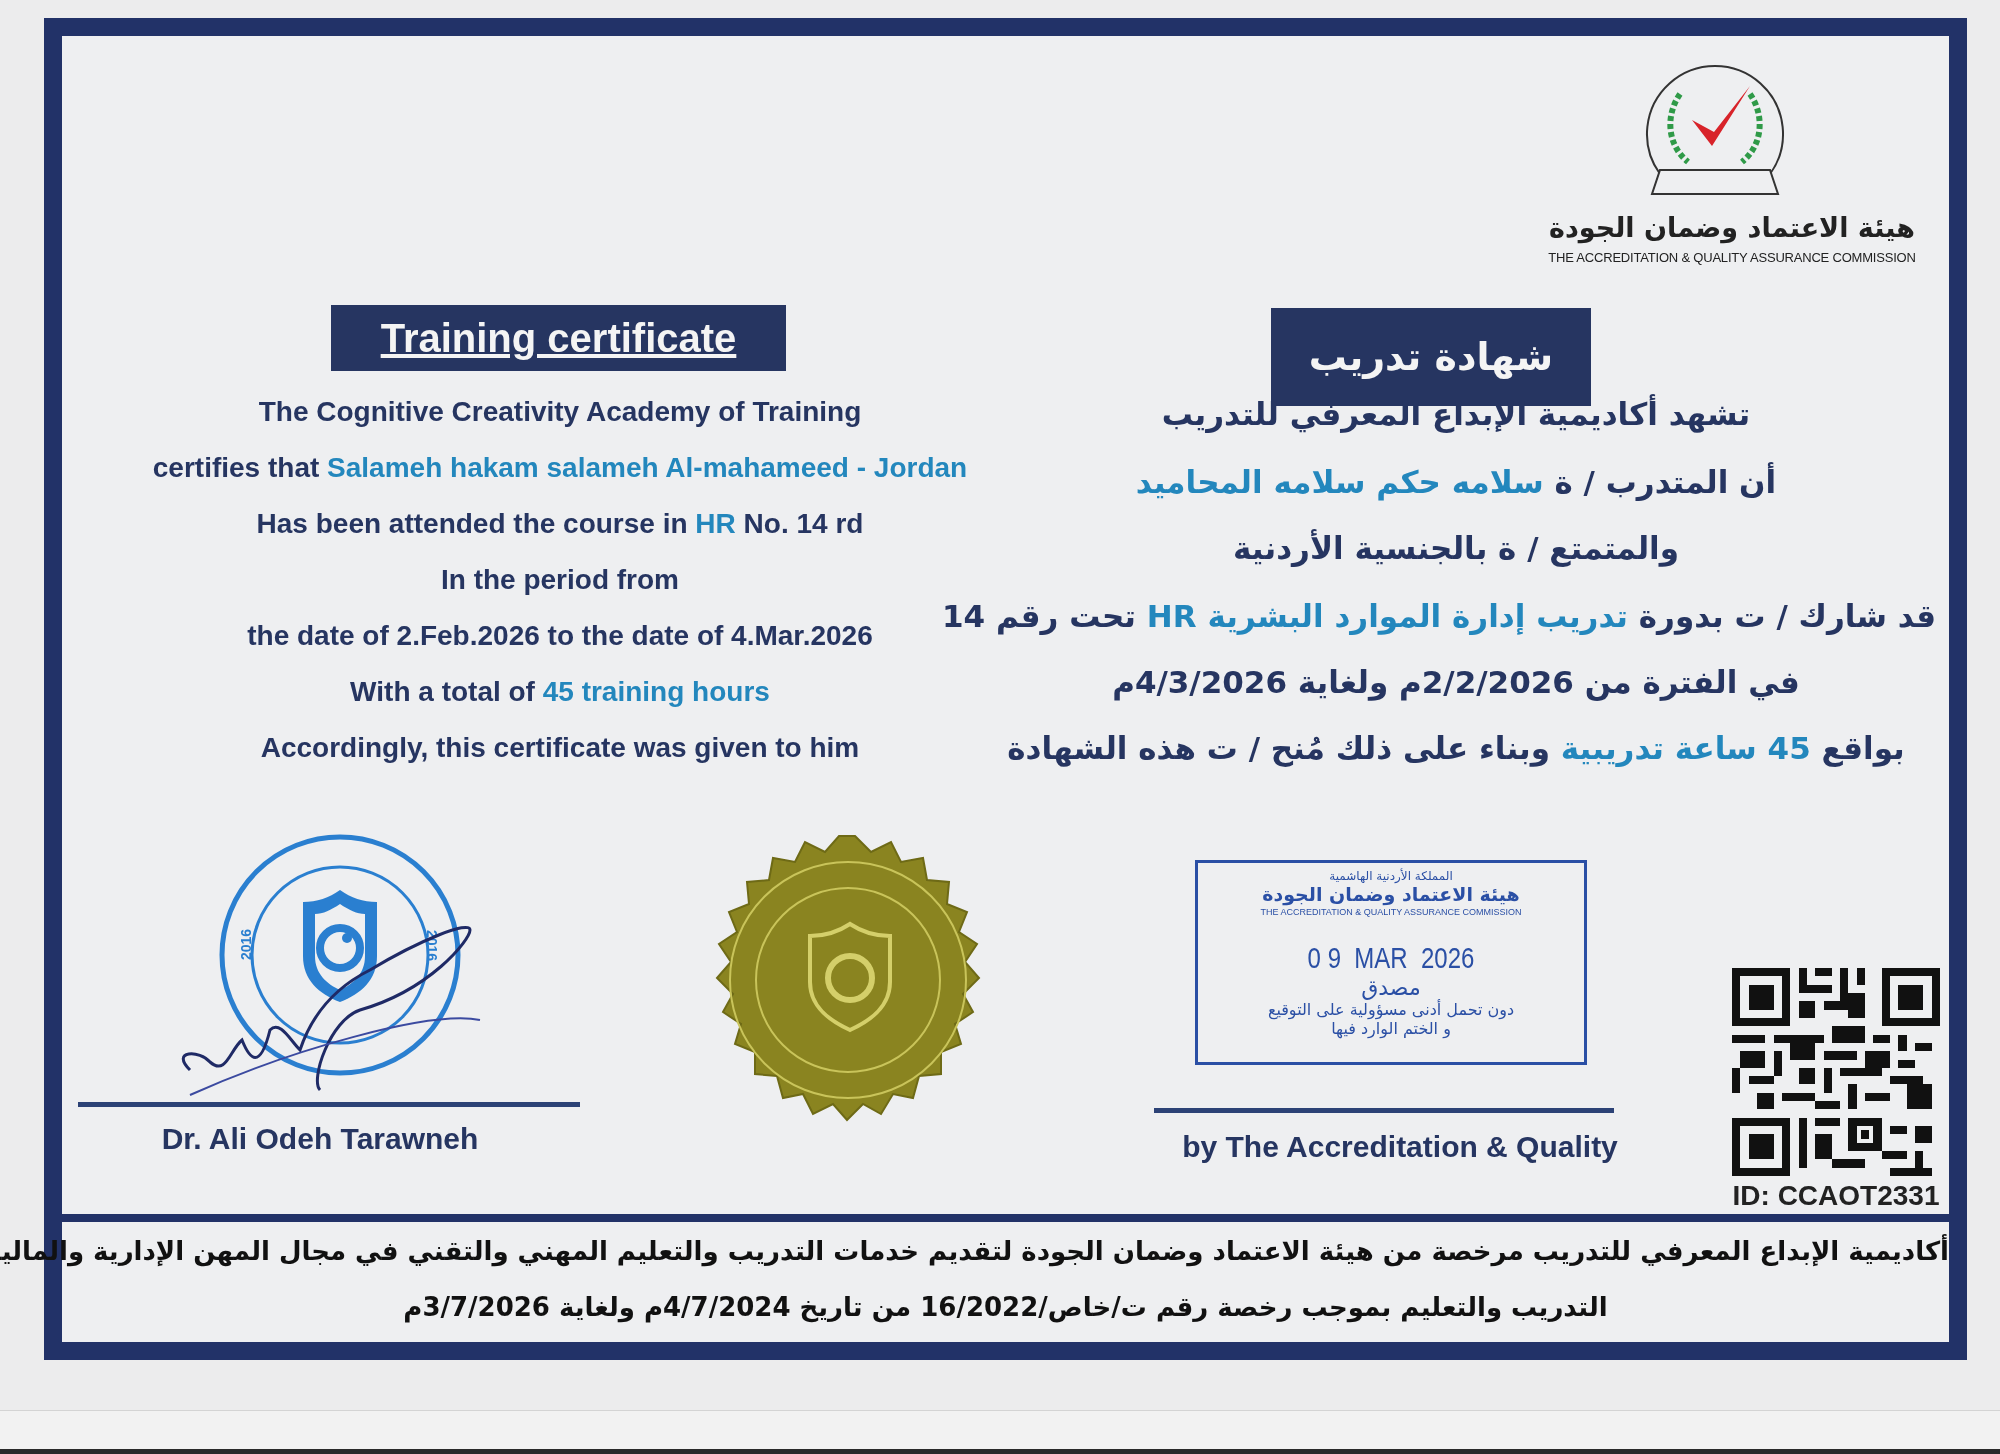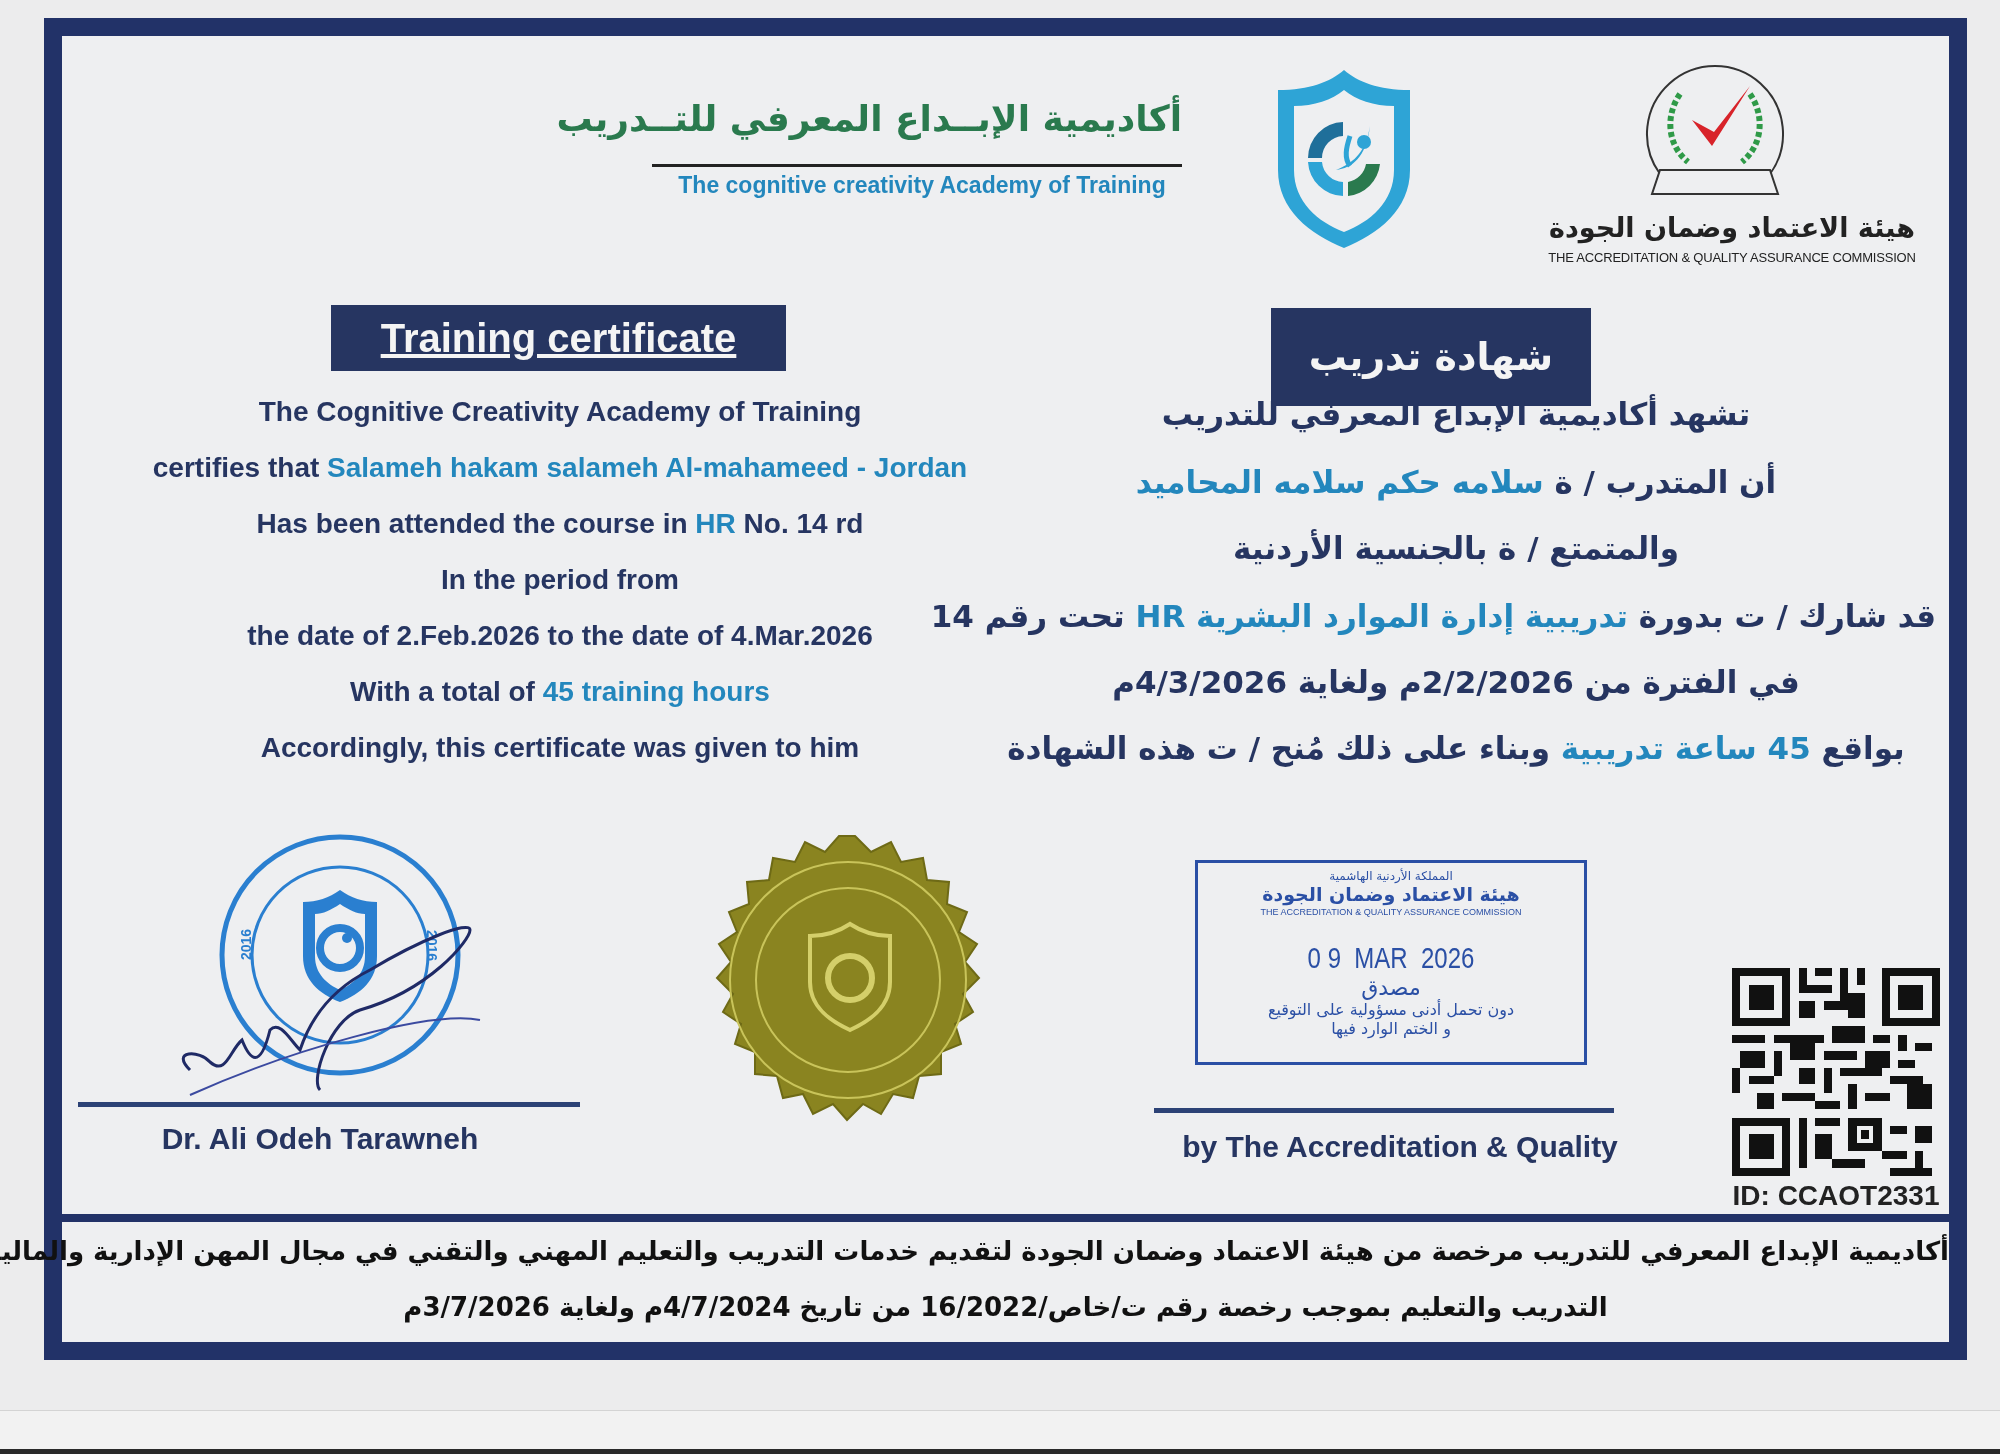--- a/index.html
+++ b/index.html
@@ -52,35 +52,20 @@
 </style>
 </head>
 <body>
 
 <div class="paper-bottom"></div>
 <div class="paper-bottom-dark"></div>
 
 <div class="frame"></div>
 <div class="inner">
 
-  <div class="abs" style="left:580px; top:14px; width:800px; height:200px;">
-    <div class="abs" style="left:0; top:48px; width:540px; text-align:right; direction:rtl; font-family:'DejaVu Sans',sans-serif; font-weight:bold; font-size:36px; color:#2a7a4e; white-space:nowrap;">أكاديمية الإبــداع المعرفي للتــدريب</div>
-    <div class="abs" style="left:10px; top:114px; width:530px; height:3px; background:#222;"></div>
-    <div class="abs" style="left:10px; top:122px; width:540px; text-align:center; font-weight:bold; font-size:23px; color:#2387bd; white-space:nowrap;">The cognitive creativity Academy of Training</div>
-    <svg class="abs" style="left:628px; top:16px;" width="148" height="184" viewBox="0 0 148 184">
-      <path d="M74 4 C60 16 40 24 8 24 L8 104 C8 144 40 168 74 182 C108 168 140 144 140 104 L140 24 C108 24 88 16 74 4 Z" fill="#2ea4d6"></path>
-      <path d="M74 24 C62 34 44 40 24 40 L24 104 C24 136 48 156 74 166 C100 156 124 136 124 104 L124 40 C104 40 86 34 74 24 Z" fill="#eeeff1"></path>
-      <path d="M73 56 A36 36 0 0 0 38 92 L52 92 A22 22 0 0 1 73 70 Z" fill="#1f6f9a"></path>
-      <path d="M38 96 A36 36 0 0 0 73 130 L73 116 A22 22 0 0 1 52 96 Z" fill="#2ea4d6"></path>
-      <path d="M78 130 A36 36 0 0 0 110 98 L96 98 A22 22 0 0 1 78 116 Z" fill="#2a7a4e"></path>
-      <circle cx="94" cy="76" r="7" fill="#2ea4d6"></circle>
-      <path d="M66 104 C82 102 96 92 100 60 C96 84 86 96 66 104 Z" fill="#2ea4d6"></path>
-      <path d="M80 70 C76 82 74 92 80 100" stroke="#2ea4d6" stroke-width="5" fill="none"></path>
-    </svg>
-  </div>
 
   <div class="abs" style="left:1460px; top:10px; width:420px; height:220px;">
     <svg class="abs" style="left:108px; top:8px;" width="170" height="150" viewBox="0 0 170 150">
       <path d="M30 120 A68 68 0 1 1 140 120" fill="none" stroke="#333" stroke-width="2"></path>
       <path d="M22 140 L148 140 L140 116 L30 116 Z" fill="#eeeff1" stroke="#333" stroke-width="2"></path>
       <path d="M50 40 C36 60 36 90 58 108" fill="none" stroke="#2f9a48" stroke-width="6" stroke-dasharray="5 3"></path>
       <path d="M120 40 C134 60 134 90 112 108" fill="none" stroke="#2f9a48" stroke-width="6" stroke-dasharray="5 3"></path>
       <path d="M62 66 L82 92 L120 32 L84 78 Z" fill="#d8232a"></path>
       <text x="85" y="128" font-size="9" text-anchor="middle" fill="#222" font-family="DejaVu Sans, sans-serif"></text>
     </svg>
@@ -110,21 +95,21 @@
   <span>With a total of </span><span class="blue">45 training hours</span>
 </div>
 <div class="en-line" style="top:732px;">Accordingly, this certificate was given to him</div>
 
 <div class="ar-line" style="top:396px;">تشهد أكاديمية الإبداع المعرفي للتدريب</div>
 <div class="ar-line" style="top:464px;">
   <span>أن المتدرب / ة </span><span class="blue">سلامه حكم سلامه المحاميد</span>
 </div>
 <div class="ar-line" style="top:530px;">والمتمتع / ة بالجنسية الأردنية</div>
 <div class="ar-line" style="top:598px;">
-  <span>قد شارك / ت بدورة </span><span class="blue">تدريبية إدارة الموارد البشرية HR</span><span> تحت رقم 14</span>
+  <span>قد شارك / ت بدورة </span><span class="blue">تدريب إدارة الموارد البشرية HR</span><span> تحت رقم 14</span>
 </div>
 <div class="ar-line" style="top:664px;">في الفترة من 2/2/2026م ولغاية 4/3/2026م</div>
 <div class="ar-line" style="top:730px;">
   <span>بواقع </span><span class="blue">45 ساعة تدريبية</span><span> وبناء على ذلك مُنح / ت هذه الشهادة</span>
 </div>
 
 <svg class="abs" style="left:215px; top:830px;" width="250" height="250" viewBox="0 0 250 250">
   <circle cx="125" cy="125" r="118" fill="none" stroke="#2a7fd0" stroke-width="5"></circle>
   <circle cx="125" cy="125" r="88" fill="none" stroke="#2a7fd0" stroke-width="3"></circle>
   <path d="M125 60 C114 68 102 72 88 72 L88 126 C88 150 104 164 125 172 C146 164 162 150 162 126 L162 72 C148 72 136 68 125 60 Z" fill="#2a7fd0"></path>

